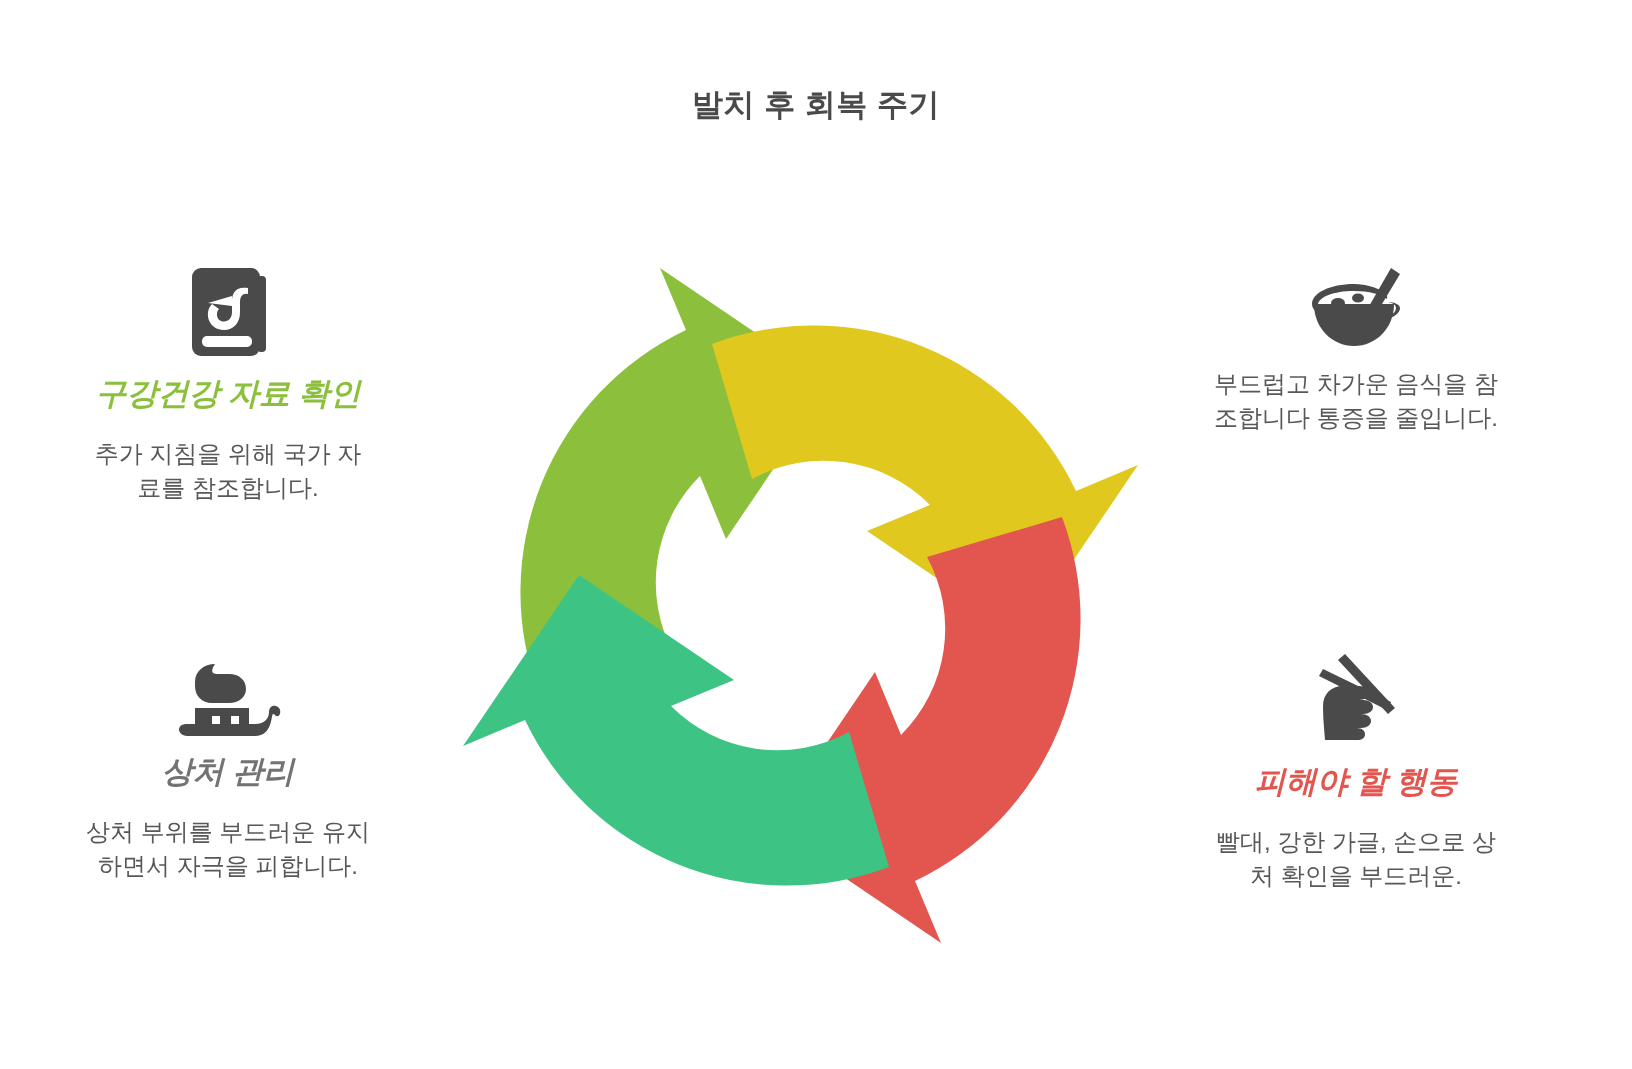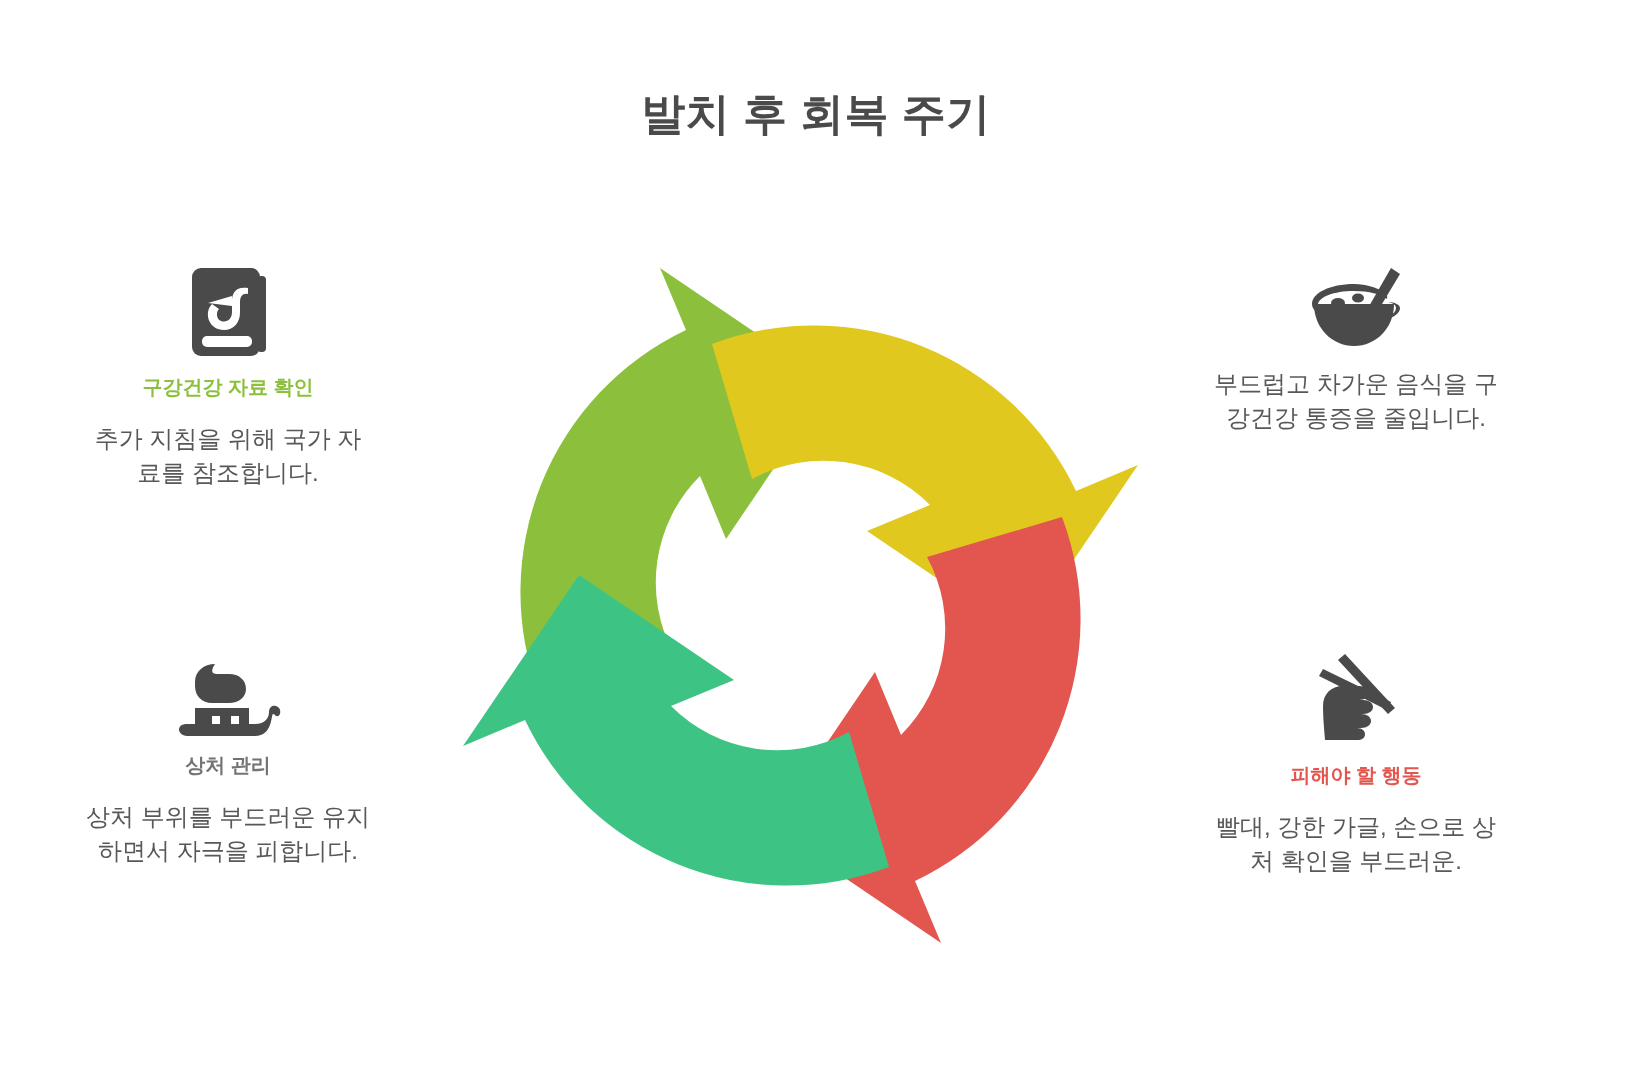--- a/index.html
+++ b/index.html
@@ -17,21 +17,21 @@
     color: #4a4a4a;
   }
 
   
   .page-title {
     position: absolute;
     top: 86px;
     left: 0;
     width: 1632px;
     text-align: center;
-    font-size: 44px;
+    font-size: 31px;
     font-weight: bold;
     color: #4a4a4a;
     letter-spacing: 0.5px;
     line-height: 1.25;
   }
 
   
   .cycle-wrap {
     position: absolute;
     left: 436px;
@@ -59,24 +59,25 @@
   .callout .icon-box {
     height: 92px;
     display: flex;
     align-items: flex-end;
     justify-content: center;
     margin-bottom: 16px;
   }
   .callout .icon-box svg { display: block; }
 
   .callout .c-title {
-    font-size: 20px;
+    font-size: 31px;
     font-weight: bold;
     line-height: 1.32;
     margin: 0 0 22px 0;
+    font-style: italic;
   }
   .callout .c-desc {
     font-size: 24px;
     line-height: 1.42;
     color: #585858;
     margin: 17px;
   }
 
   .t-green  { color: #8CC03C; }
   .t-teal   { color: #3DC484; }
@@ -212,21 +213,21 @@
                C 69 22 59 18 46 18 Z"></path>
       <path fill="#4a4a4a" d="M 80 36 C 85 37 88 39 88 42 C 88 48 78 54 62 56 C 77 56 92 50 92 42 C 92 39 87 36 80 36 Z"></path>
 
       <ellipse cx="30" cy="37" rx="7" ry="5" fill="#4a4a4a"></ellipse>
       <ellipse cx="50" cy="32" rx="6" ry="4.5" fill="#4a4a4a"></ellipse>
       <ellipse cx="58" cy="44" rx="7" ry="5" fill="#4a4a4a"></ellipse>
 
       <path fill="#4a4a4a" d="M 83 2 L 92 8 L 68 48 L 60 42 Z"></path>
     </svg>
   </div>
-  <div class="c-desc">부드럽고 차가운 음식을 구강건강 통증을 줄입니다.</div>
+  <div class="c-desc">부드럽고 차가운 음식을 참조합니다 통증을 줄입니다.</div>
 </div>
 
 <div class="callout right-bottom">
   <div class="icon-box">
     <svg width="90" height="92" viewBox="0 0 90 92">
 
       <path fill="#4a4a4a" d="M 27 6 L 34 0 L 84 54 L 77 60 Z"></path>
 
       <path fill="#4a4a4a" d="M 8 22 L 12 15 L 80 48 L 76 56 Z"></path>
 

